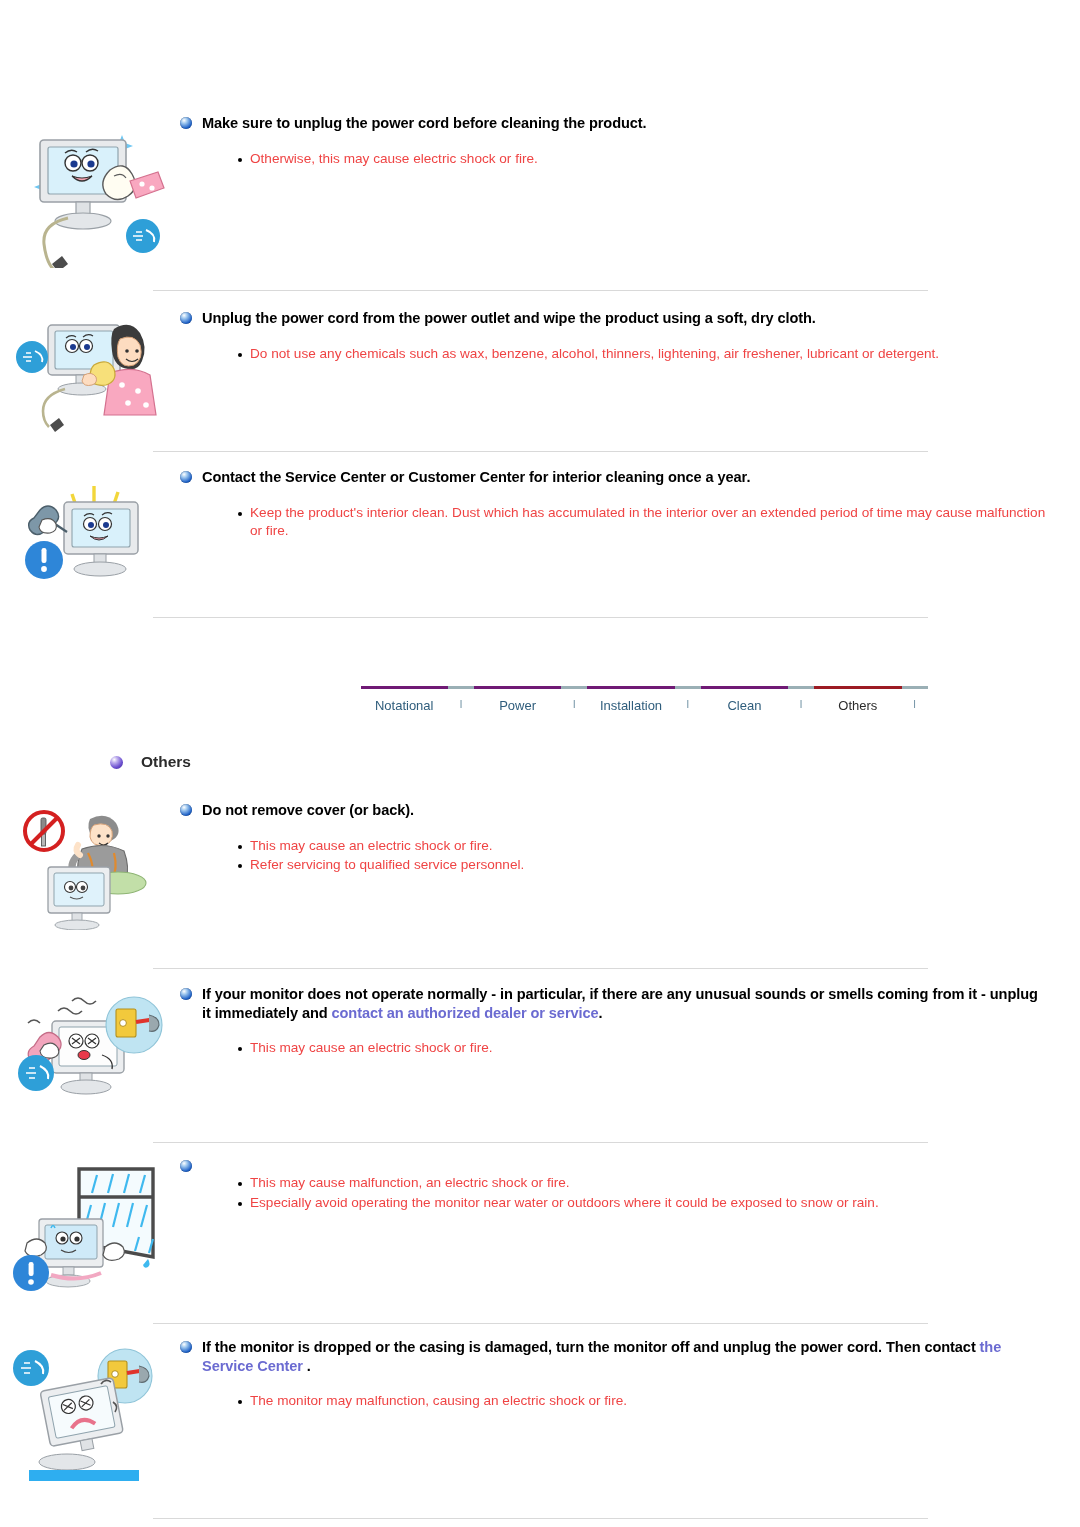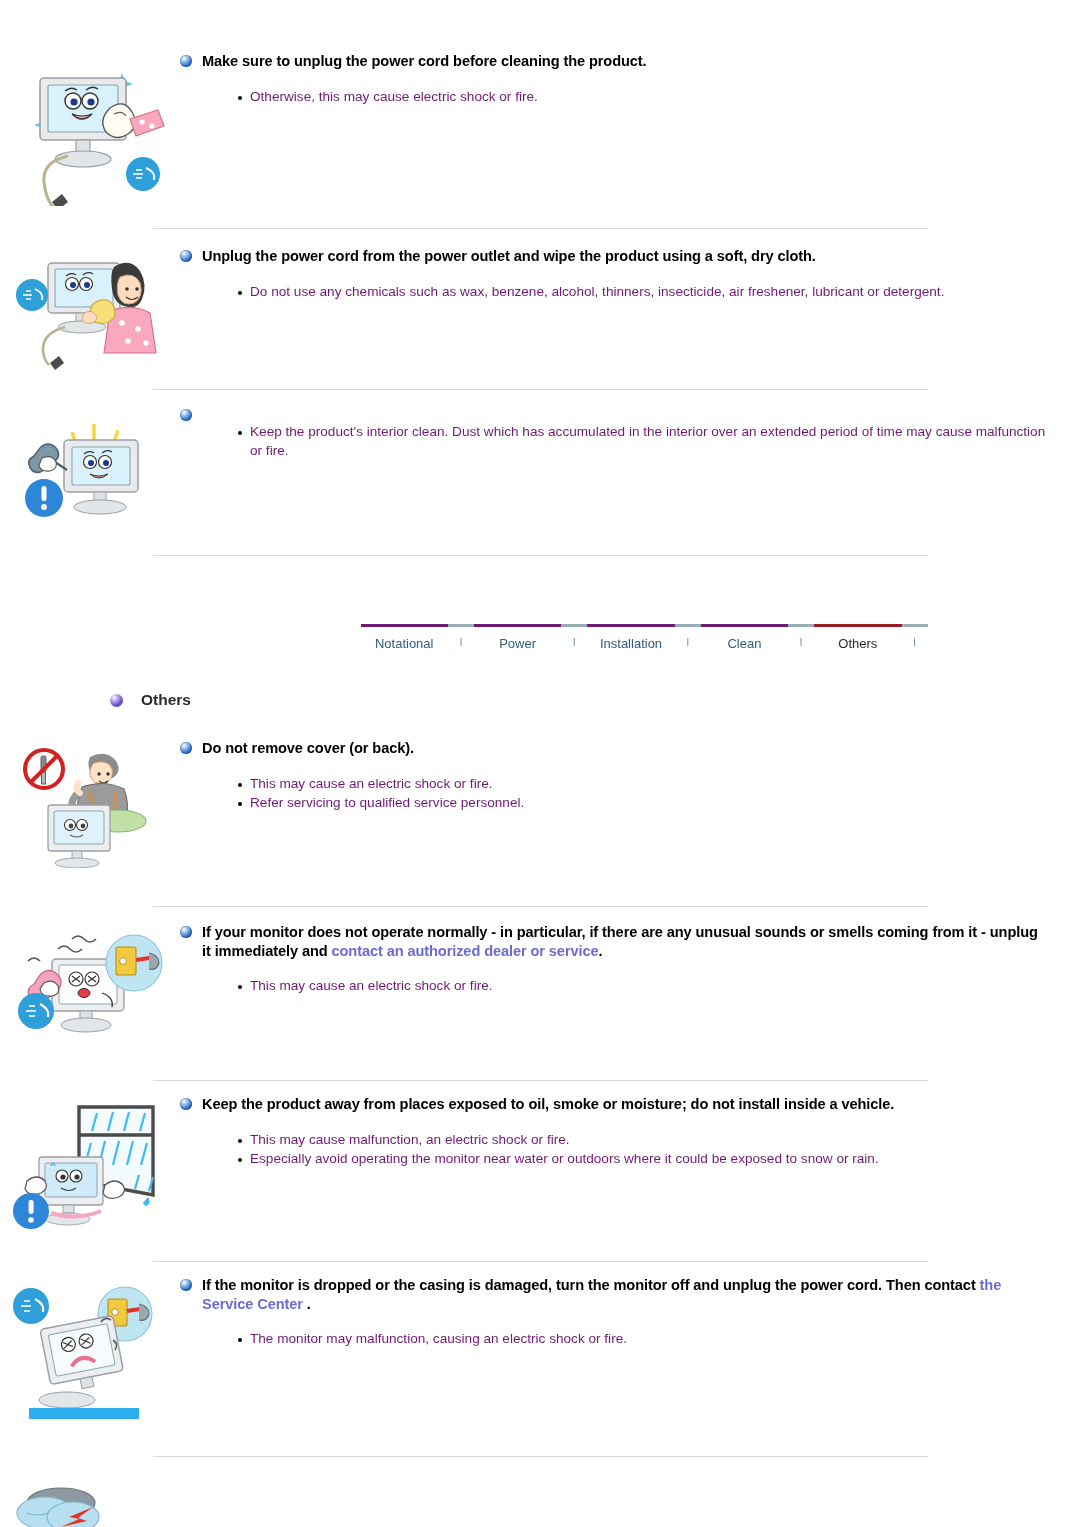--- a/index.html
+++ b/index.html
@@ -73,21 +73,21 @@
 
   .notes {
     list-style: none;
     margin: 17px 0 0 0;
     padding: 0 0 0 58px;
   }
   .notes li {
     position: relative;
     font-size: 13.6px;
     line-height: 1.38;
-    color: #701a75;
+    color: #ef4444;
     margin-bottom: 1px;
     padding-left: 12px;
     font-weight: normal;
   }
   .notes li::before {
     content: "";
     position: absolute;
     left: 0;
     top: 8px;
     width: 4px;
@@ -161,21 +161,21 @@
   }
 
   
   .fig { display: block; }
 </style>
 </head>
 <body>
 
 <div class="page">
 
-  <div class="item" style="padding-top:52px;">
+  <div class="item" style="padding-top:114px;">
     <div class="item-figure">
       <svg class="fig" width="160" height="150" viewBox="0 0 160 150">
 
         <path d="M112 17 l3 8 8 3 -8 3 -3 8 -3-8 -8-3 8-3z" fill="#6fc7f2"></path>
         <path d="M33 60 l2.5 6.5 6.5 2.5 -6.5 2.5 -2.5 6.5 -2.5-6.5 -6.5-2.5 6.5-2.5z" fill="#6fc7f2"></path>
 
         <rect x="30" y="22" width="86" height="62" rx="4" fill="#e8eaec" stroke="#9aa0a6" stroke-width="1.6"></rect>
         <rect x="38" y="29" width="70" height="47" rx="2" fill="#d9f1fb" stroke="#8fa3ad" stroke-width="1.2"></rect>
 
         <circle cx="63" cy="45" r="8" fill="#fff" stroke="#333" stroke-width="1.4"></circle>
@@ -255,21 +255,21 @@
         <path d="M84 52 q14 -8 20 4 q4 12 -8 16 q-14 2 -16 -8 q0 -8 4 -12z" fill="#f7e07a" stroke="#c9a93a" stroke-width="1.2"></path>
 
         <path d="M74 62 q8 -4 12 2 q2 6 -4 8 q-8 2 -10 -4z" fill="#fddcc0" stroke="#d6a177" stroke-width="1"></path>
       </svg>
     </div>
     <div class="item-body">
       <div class="heading">
         <span class="bullet-ico"></span><span>Unplug the power cord from the power outlet and wipe the product using a soft, dry cloth.</span>
       </div>
       <ul class="notes">
-        <li>Do not use any chemicals such as wax, benzene, alcohol, thinners, insecticide, air freshener, lubricant or detergent.</li>
+        <li>Do not use any chemicals such as wax, benzene, alcohol, thinners, lightening, air freshener, lubricant or detergent.</li>
       </ul>
     </div>
   </div>
 
   <div class="divider" style="margin-top:18px;"></div>
 
   <div class="item" style="padding-top:16px;">
     <div class="item-figure">
       <svg class="fig" width="160" height="120" viewBox="0 0 160 120">
 
@@ -294,21 +294,21 @@
 
         <path d="M32 48 q10 -4 14 4 q2 7 -6 9 q-10 1 -11 -6z" fill="#fff" stroke="#555" stroke-width="1.1"></path>
 
         <circle cx="34" cy="88" r="19" fill="#2e86d8"></circle>
         <rect x="31.5" y="76" width="5" height="15" rx="2.2" fill="#fff"></rect>
         <circle cx="34" cy="97" r="2.9" fill="#fff"></circle>
       </svg>
     </div>
     <div class="item-body">
       <div class="heading">
-        <span class="bullet-ico"></span>
+        <span class="bullet-ico"></span><span>Contact the Service Center or Customer Center for interior cleaning once a year.</span>
       </div>
       <ul class="notes">
         <li>Keep the product's interior clean. Dust which has accumulated in the interior over an extended period of time may cause malfunction or fire.</li>
       </ul>
     </div>
   </div>
 
   <div class="divider" style="margin-top:25px;"></div>
 
   <div class="tabnav-wrap" style="margin-top:68px;">
@@ -464,21 +464,21 @@
 
         <path d="M46 114 q26 8 50 -2" stroke="#f2a8c2" stroke-width="4" fill="none"></path>
 
         <circle cx="26" cy="112" r="18" fill="#2e86d8"></circle>
         <rect x="23.6" y="101" width="5" height="14" rx="2.2" fill="#fff"></rect>
         <circle cx="26" cy="121" r="2.8" fill="#fff"></circle>
       </svg>
     </div>
     <div class="item-body">
       <div class="heading">
-        <span class="bullet-ico"></span><span>Keep the product away from places exposed to oil, smoke or moisture; do not install inside a vehicle.</span>
+        <span class="bullet-ico"></span>
       </div>
       <ul class="notes">
         <li>This may cause malfunction, an electric shock or fire.</li>
         <li>Especially avoid operating the monitor near water or outdoors where it could be exposed to snow or rain.</li>
       </ul>
     </div>
   </div>
 
   <div class="divider" style="margin-top:27px;"></div>
 

